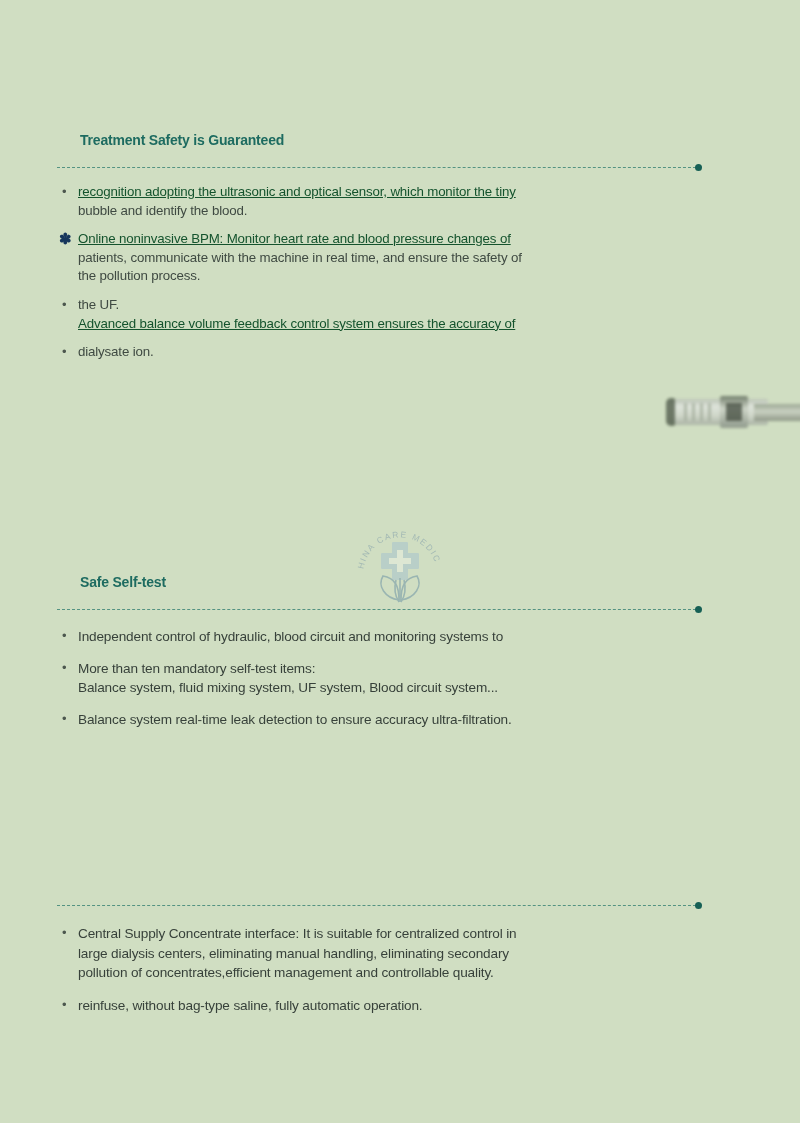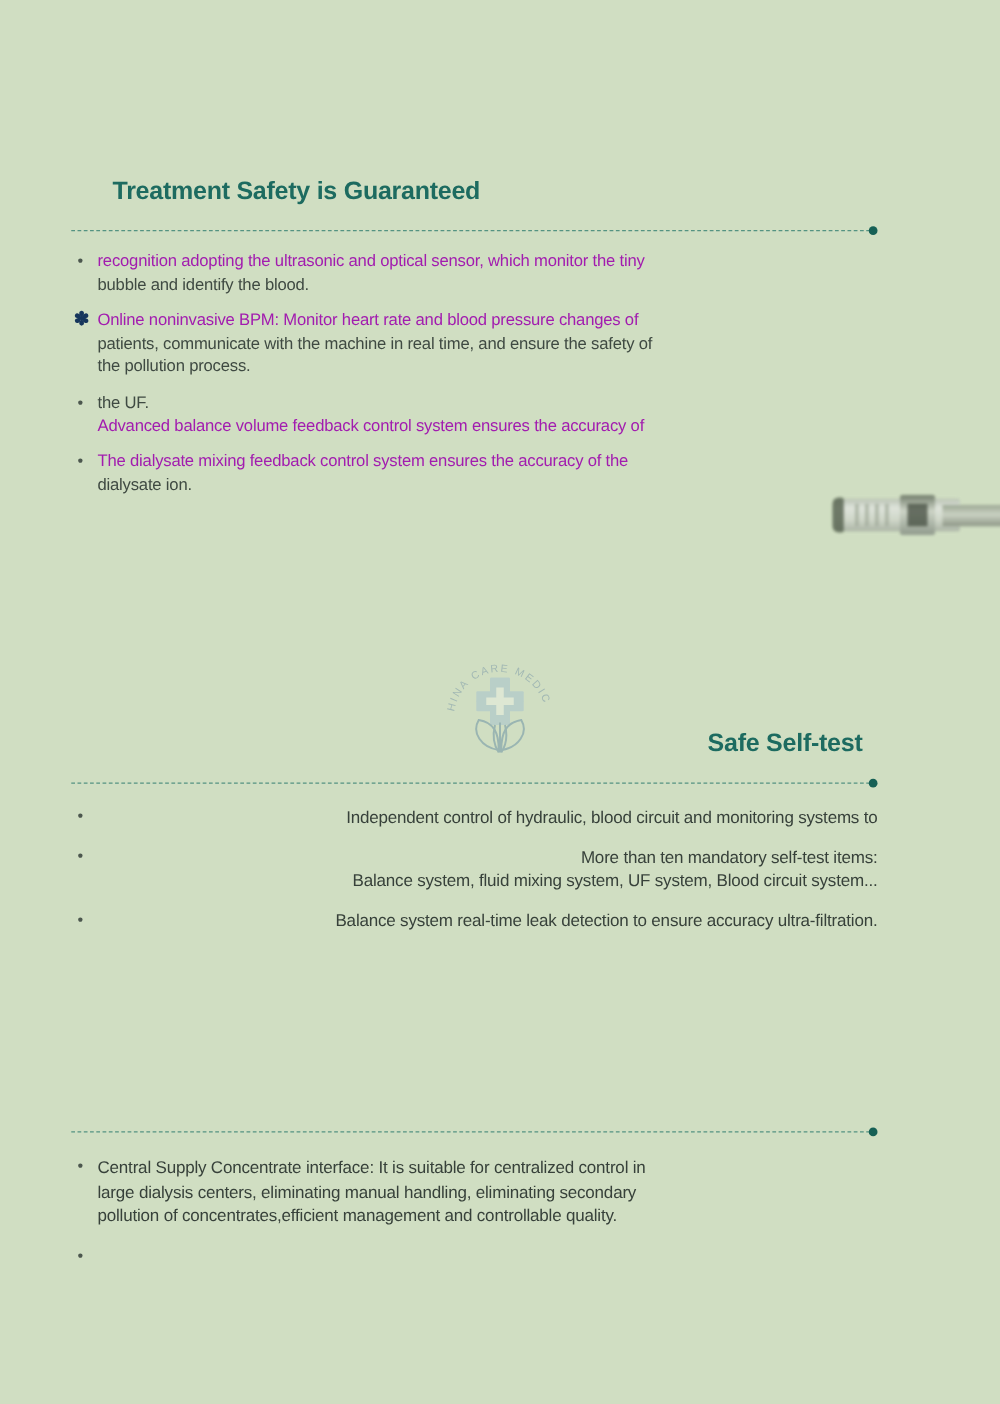--- a/index.html
+++ b/index.html
@@ -96,24 +96,24 @@
   .watermark svg { display: block; }
 
   
   .section {
     position: absolute;
     left: 57px;
     width: 645px;
   }
   .section-title {
     color: #1d6b60;
-    font-size: 20px;
+    font-size: 14px;
     font-weight: bold;
     letter-spacing: -0.2px;
-    margin: 12px;
+    margin: 2px;
     padding: 0 0 0 21px;
   }
   .divider {
     position: relative;
     height: 10px;
     margin-top: 15px;
   }
   .divider-line {
     position: absolute;
     left: 0;
@@ -153,25 +153,25 @@
     font-size: 13px;
     line-height: 18.6px;
   }
   .bullet.star .marker {
     left: 2px;
     color: #16365c;
     font-size: 15px;
     font-weight: bold;
   }
   .bullet .line { display: block; }
-  .bullet .line.em { color: #a21caf; }
+  .bullet .line.em { color: #14532d; text-decoration: underline; }
 
   
   #section-treatment-safety { top: 130px; }
-  #section-safe-self-test   { top: 572px; text-align: right; }
+  #section-safe-self-test   { top: 572px; }
   #section-saving-cost      { top: 886px; }
 
   #section-treatment-safety .bullet { margin-top: 10px; }
   #section-treatment-safety .bullets { margin-top: 5px; }
 
   #section-safe-self-test .bullets { margin-top: 8px; }
   #section-safe-self-test .bullet { margin-top: 12px; font-size: 13.6px; line-height: 19.5px; color: #37413a; }
 
   #section-saving-cost .bullets { margin-top: 10px; }
   #section-saving-cost .bullet { margin-top: 13px; font-size: 13.6px; line-height: 19.5px; color: #37413a; }
@@ -243,21 +243,20 @@
         <span class="line">patients, communicate with the machine in real time, and ensure the safety of</span>
         <span class="line">the pollution process.</span>
       </li>
       <li class="bullet">
         <span class="marker">•</span>
         <span class="line">the UF.</span>
         <span class="line em">Advanced balance volume feedback control system ensures the accuracy of</span>
       </li>
       <li class="bullet">
         <span class="marker">•</span>
-        <span class="line em">The dialysate mixing feedback control system ensures the accuracy of the</span>
         <span class="line">dialysate ion.</span>
       </li>
     </ul>
   </div>
 
   <div class="section" id="section-safe-self-test">
     <h2 class="section-title">Safe Self-test</h2>
     <div class="divider">
       <div class="divider-line"></div>
       <div class="divider-dot"></div>
@@ -286,17 +285,18 @@
     </div>
     <ul class="bullets">
       <li class="bullet">
         <span class="marker">•</span>
         <span class="line">Central Supply Concentrate interface: It is suitable for centralized control in</span>
         <span class="line">large dialysis centers, eliminating manual handling, eliminating secondary</span>
         <span class="line">pollution of concentrates,efficient management and controllable quality.</span>
       </li>
       <li class="bullet">
         <span class="marker">•</span>
+        <span class="line">reinfuse, without bag-type saline, fully automatic operation.</span>
       </li>
     </ul>
   </div>
 
 </div>
 
 </body></html>

